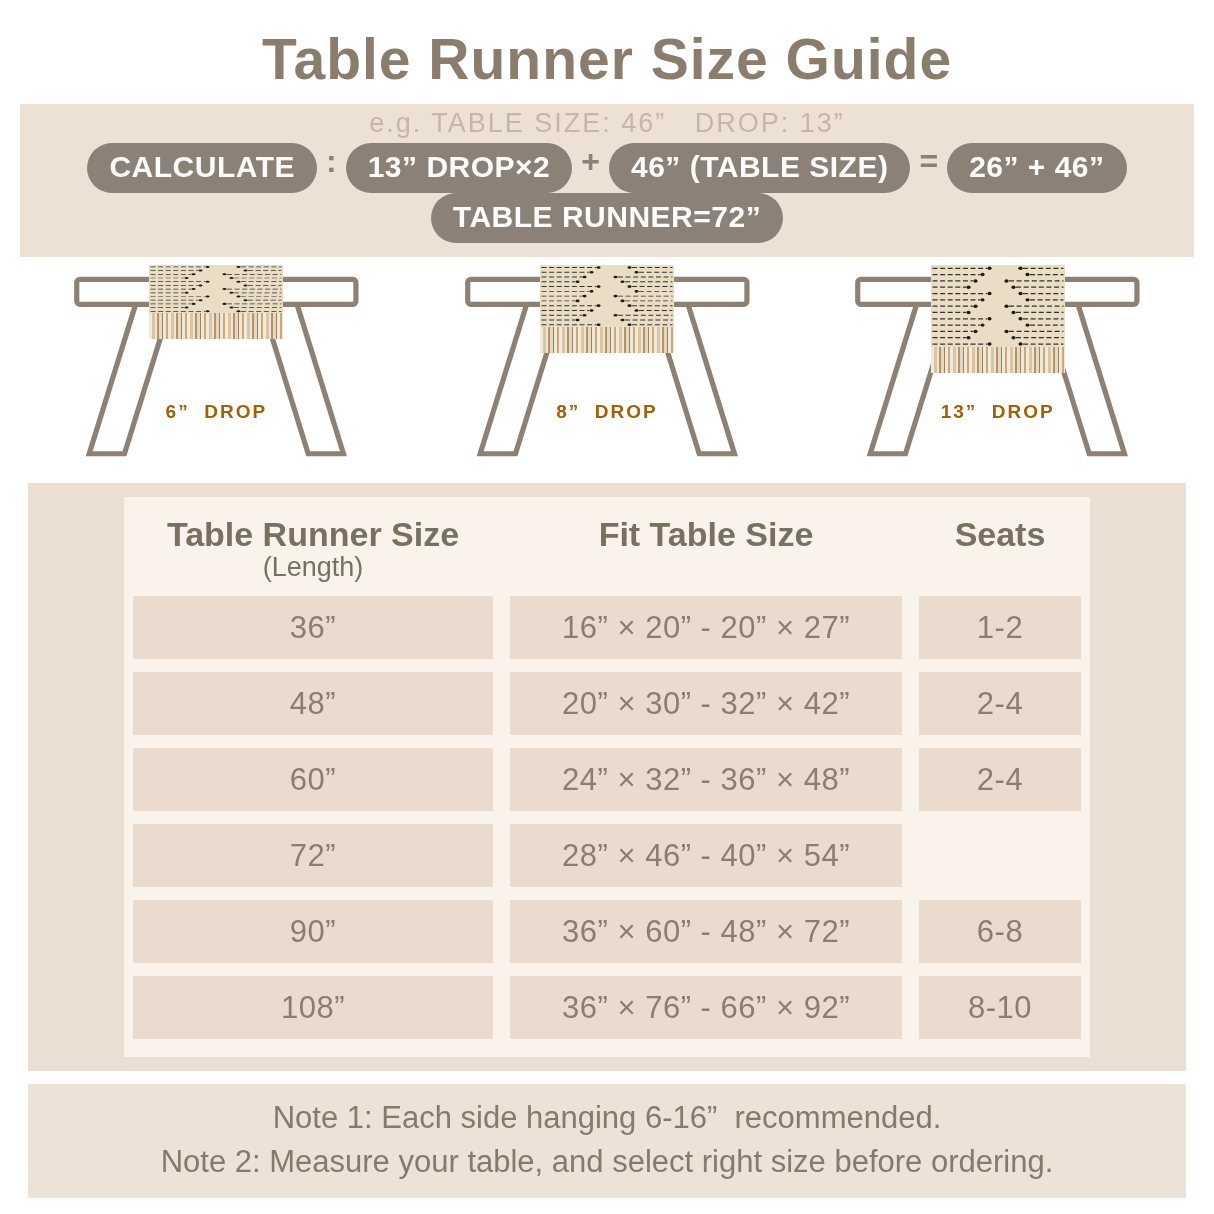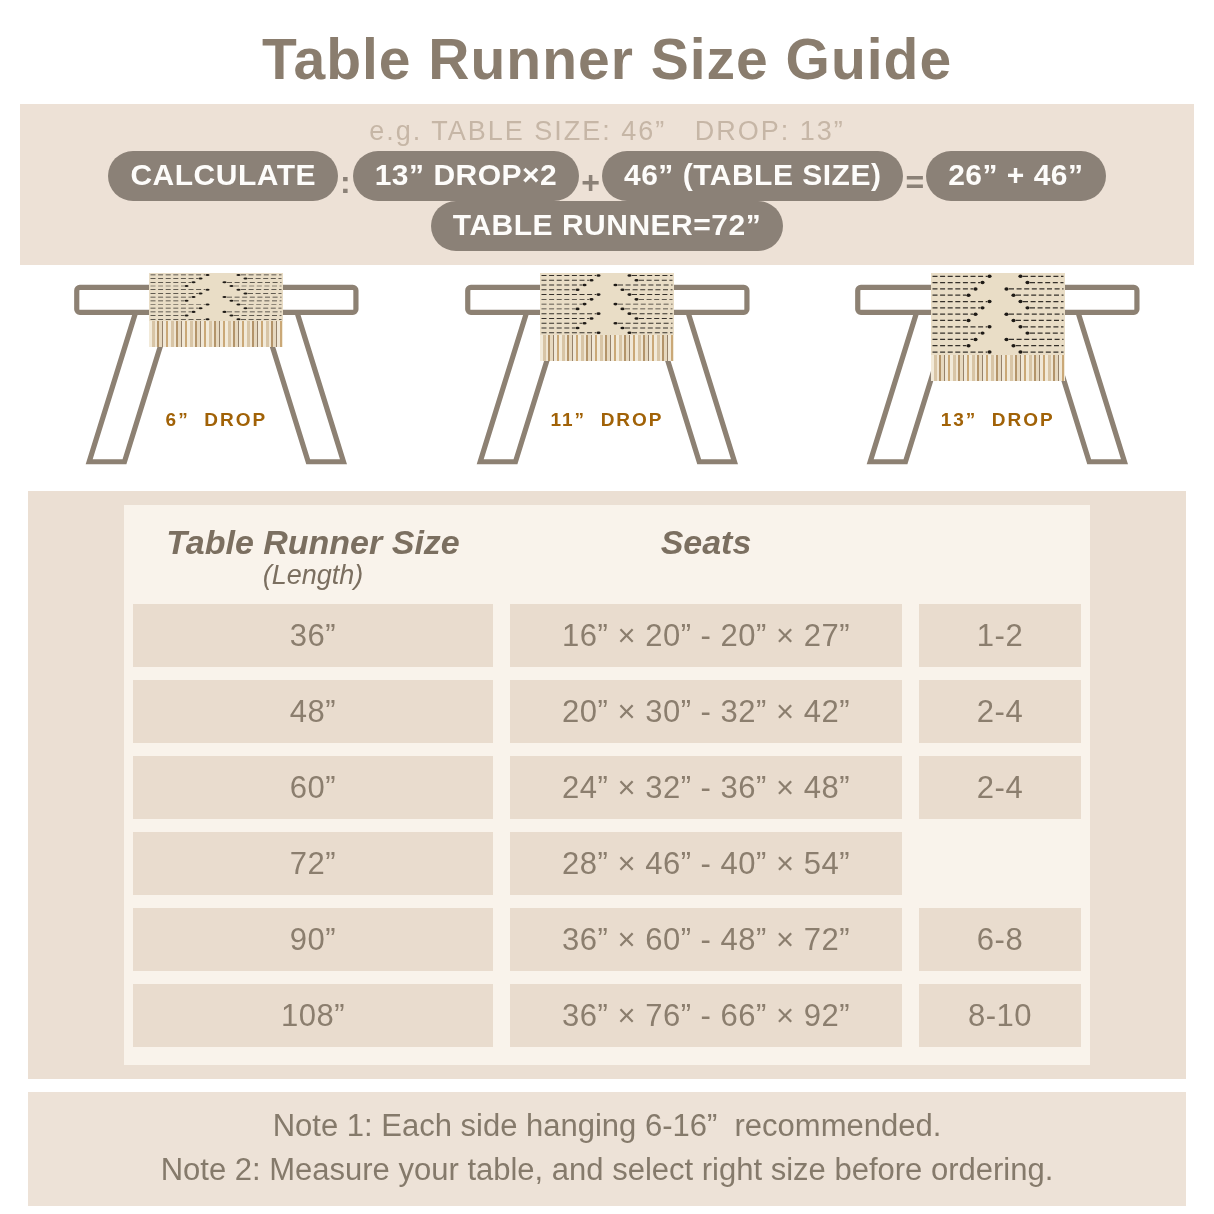--- a/index.html
+++ b/index.html
@@ -14,29 +14,29 @@
   
   .title {
     text-align:center; padding-top:26px;
     font-size:57px; font-weight:800; letter-spacing:1px;
     color:#8a7d6e;
   }
 
   
   .calc {
     margin:12px 20px 0; background:#ede1d6;
-    text-align:center; padding:12px 0 14px;
+    text-align:center; padding:4px 0 14px;
   }
   .calc .eg {
     font-size:27px; font-weight:400; letter-spacing:2px;
     color:#c6b6a6; white-space:pre; margin-bottom:4px;
   }
   .calc-row {
-    display:flex; justify-content:center; align-items:flex-end;
-    
+    display:flex; justify-content:center; align-items:flex-start;
+    gap:7px; 
   }
   .pill {
     background:#8b8177; color:#fdfcfa; font-weight:bold;
     font-size:30px; line-height:1; padding:9px 22px 11px;
     border-radius:28px; letter-spacing:.5px; white-space:pre;
   }
   .op { color:#8b8177; font-weight:bold; font-size:32px; padding:0 2px; }
 
   
   .drops {
@@ -64,21 +64,21 @@
     color:#a16207; white-space:pre;
   }
 
   
   .panel { margin:22px 28px 0; background:#ebdfd3; padding:14px 0; }
   .inner { margin:0 auto; width:966px; background:#f9f3eb; padding:18px 0 18px; }
   .grid {
     display:grid; grid-template-columns:360px 392px 162px;
     column-gap:17px; justify-content:center;
   }
-  .th { text-align:center; color:#7b6f60;font-style:italic; }
+  .th { text-align:center; color:#7b6f60; }
   .th .l1 { font-size:34px; font-weight:bold; display:block; }
   .th .l2 { font-size:27px; font-weight:400; display:block; margin-top:-2px; }
   .row { margin-top:13px; }
   .cell {
     background:#e9dcce; color:#8b7e6e; font-size:31px; height:63px;
     display:flex; align-items:center; justify-content:center;
     letter-spacing:.5px; white-space:pre;
   }
 
   
@@ -197,21 +197,21 @@
         <rect x="4" y="10" width="269" height="24" rx="3"></rect>
       </svg>
       <div class="runner d1">
         <div class="stripes">
           <svg preserveAspectRatio="none" viewBox="0 0 134 100">
               <use href="#runner-art"></use>
             </svg>
         </div>
         <div class="fringe"></div>
       </div>
-      <div class="drop-label">11”  DROP</div>
+      <div class="drop-label">8”  DROP</div>
     </div>
 
     <div class="drop-card">
       <svg class="tbl-svg" viewBox="0 0 277 185">
         <path d="M62,30 L96,30 L50,178 L16,178 Z"></path>
         <path d="M181,30 L215,30 L261,178 L227,178 Z"></path>
         <rect x="4" y="10" width="269" height="24" rx="3"></rect>
       </svg>
       <div class="runner d2">
         <div class="stripes">
@@ -229,20 +229,23 @@
 
   <section class="panel">
     <div class="inner">
 
       <div class="grid">
         <div class="th">
           <span class="l1">Table Runner Size</span>
           <span class="l2">(Length)</span>
         </div>
         <div class="th">
+          <span class="l1">Fit Table Size</span>
+        </div>
+        <div class="th">
           <span class="l1">Seats</span>
         </div>
       </div>
 
       <div class="grid row">
         <div class="cell">36”</div>
         <div class="cell">16” × 20” - 20” × 27”</div>
         <div class="cell">1-2</div>
       </div>
       <div class="grid row">

